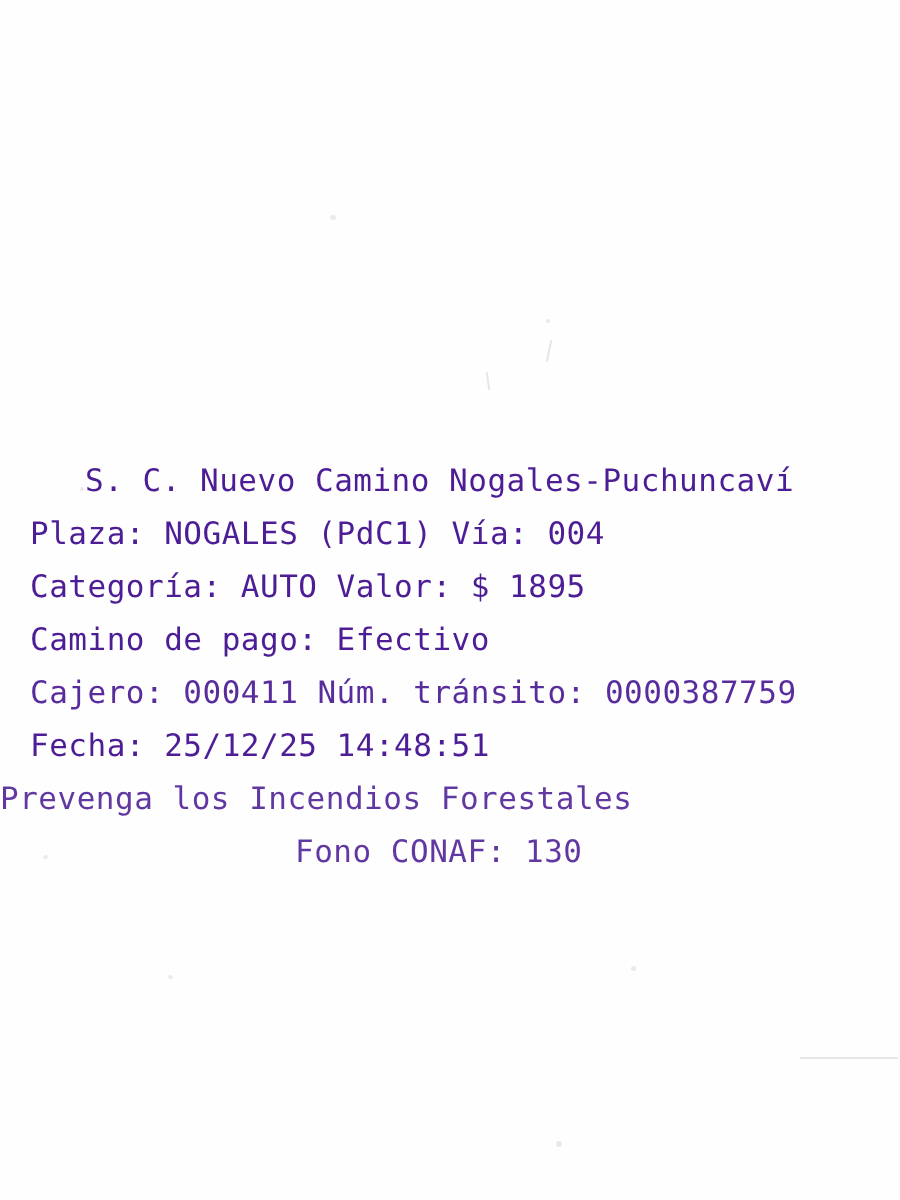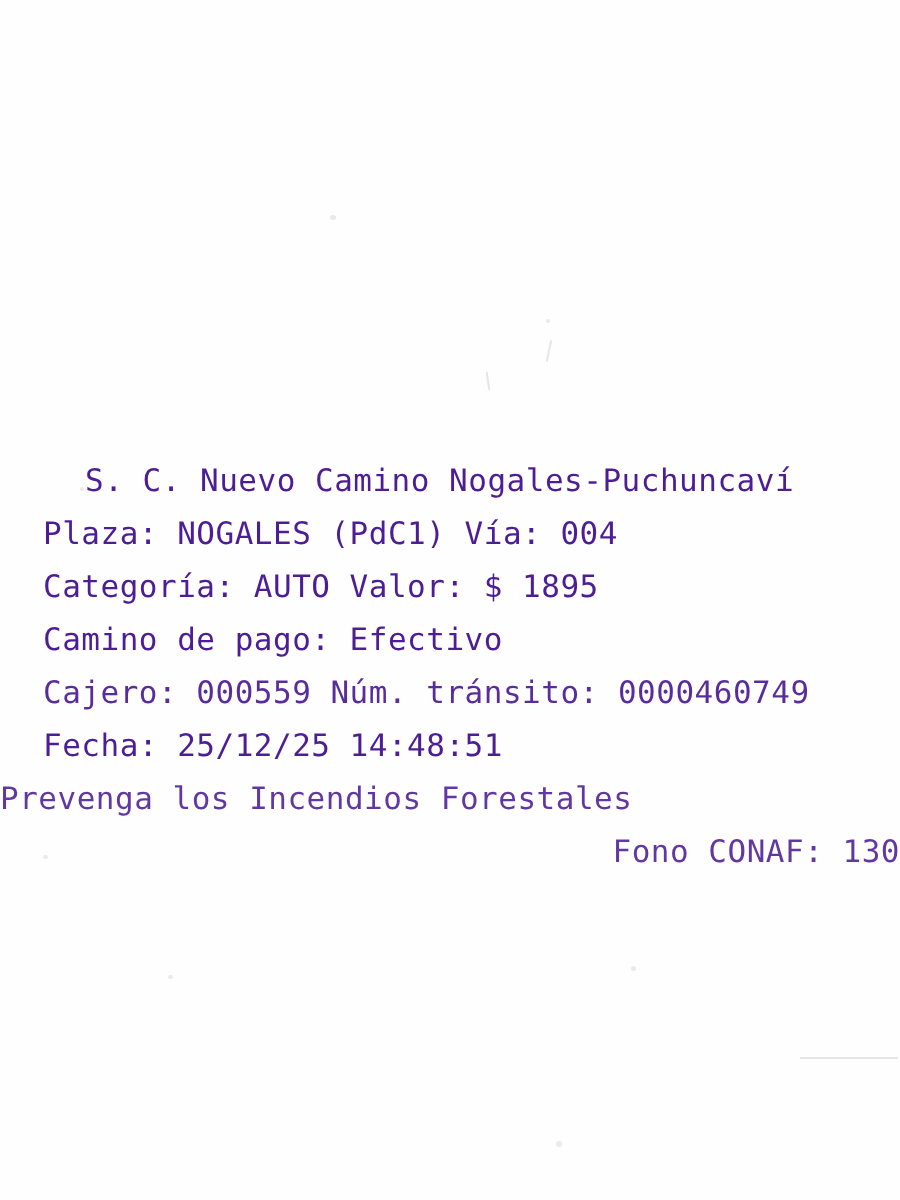--- a/index.html
+++ b/index.html
@@ -44,24 +44,24 @@
     color: #4c1d95;
     font-size: 31px;
     line-height: 53px;
     letter-spacing: 0.5px;
     white-space: pre;
     font-weight: 400;
     -webkit-font-smoothing: none;
     text-rendering: geometricPrecision;
   }
 
-  .indent-30 { padding-left: 43px; }
+  .indent-30 { padding-left: 30px; }
   .indent-85 { padding-left: 85px; }
   .indent-110 { }
-  .indent-295 { padding-left: 295px; text-align: right; }
+  .indent-295 { padding-left: 295px; }
 
   .faded { opacity: .93; }
   .faded2 { opacity: .88; }
 </style>
 </head>
 <body>
 
 <div class="paper">
   <div class="speck" style="left:330px; top:215px; width:6px; height:5px;"></div>
   <div class="speck" style="left:546px; top:319px; width:4px; height:4px;"></div>
@@ -78,21 +78,21 @@
 <div class="receipt">
 
   <div class="line indent-85">S. C. Nuevo Camino Nogales-Puchuncaví</div>
 
   <div class="line indent-30">Plaza: NOGALES (PdC1) Vía: 004</div>
 
   <div class="line indent-30">Categoría: AUTO Valor: $ 1895</div>
 
   <div class="line indent-30">Camino de pago: Efectivo</div>
 
-  <div class="line indent-30 faded">Cajero: 000559 Núm. tránsito: 0000460749</div>
+  <div class="line indent-30 faded">Cajero: 000411 Núm. tránsito: 0000387759</div>
 
   <div class="line indent-30">Fecha: 25/12/25 14:48:51</div>
 
   <div class="line indent-110 faded2">Prevenga los Incendios Forestales</div>
 
   <div class="line indent-295 faded2">Fono CONAF: 130</div>
 
 </div>
 
 </body></html>

